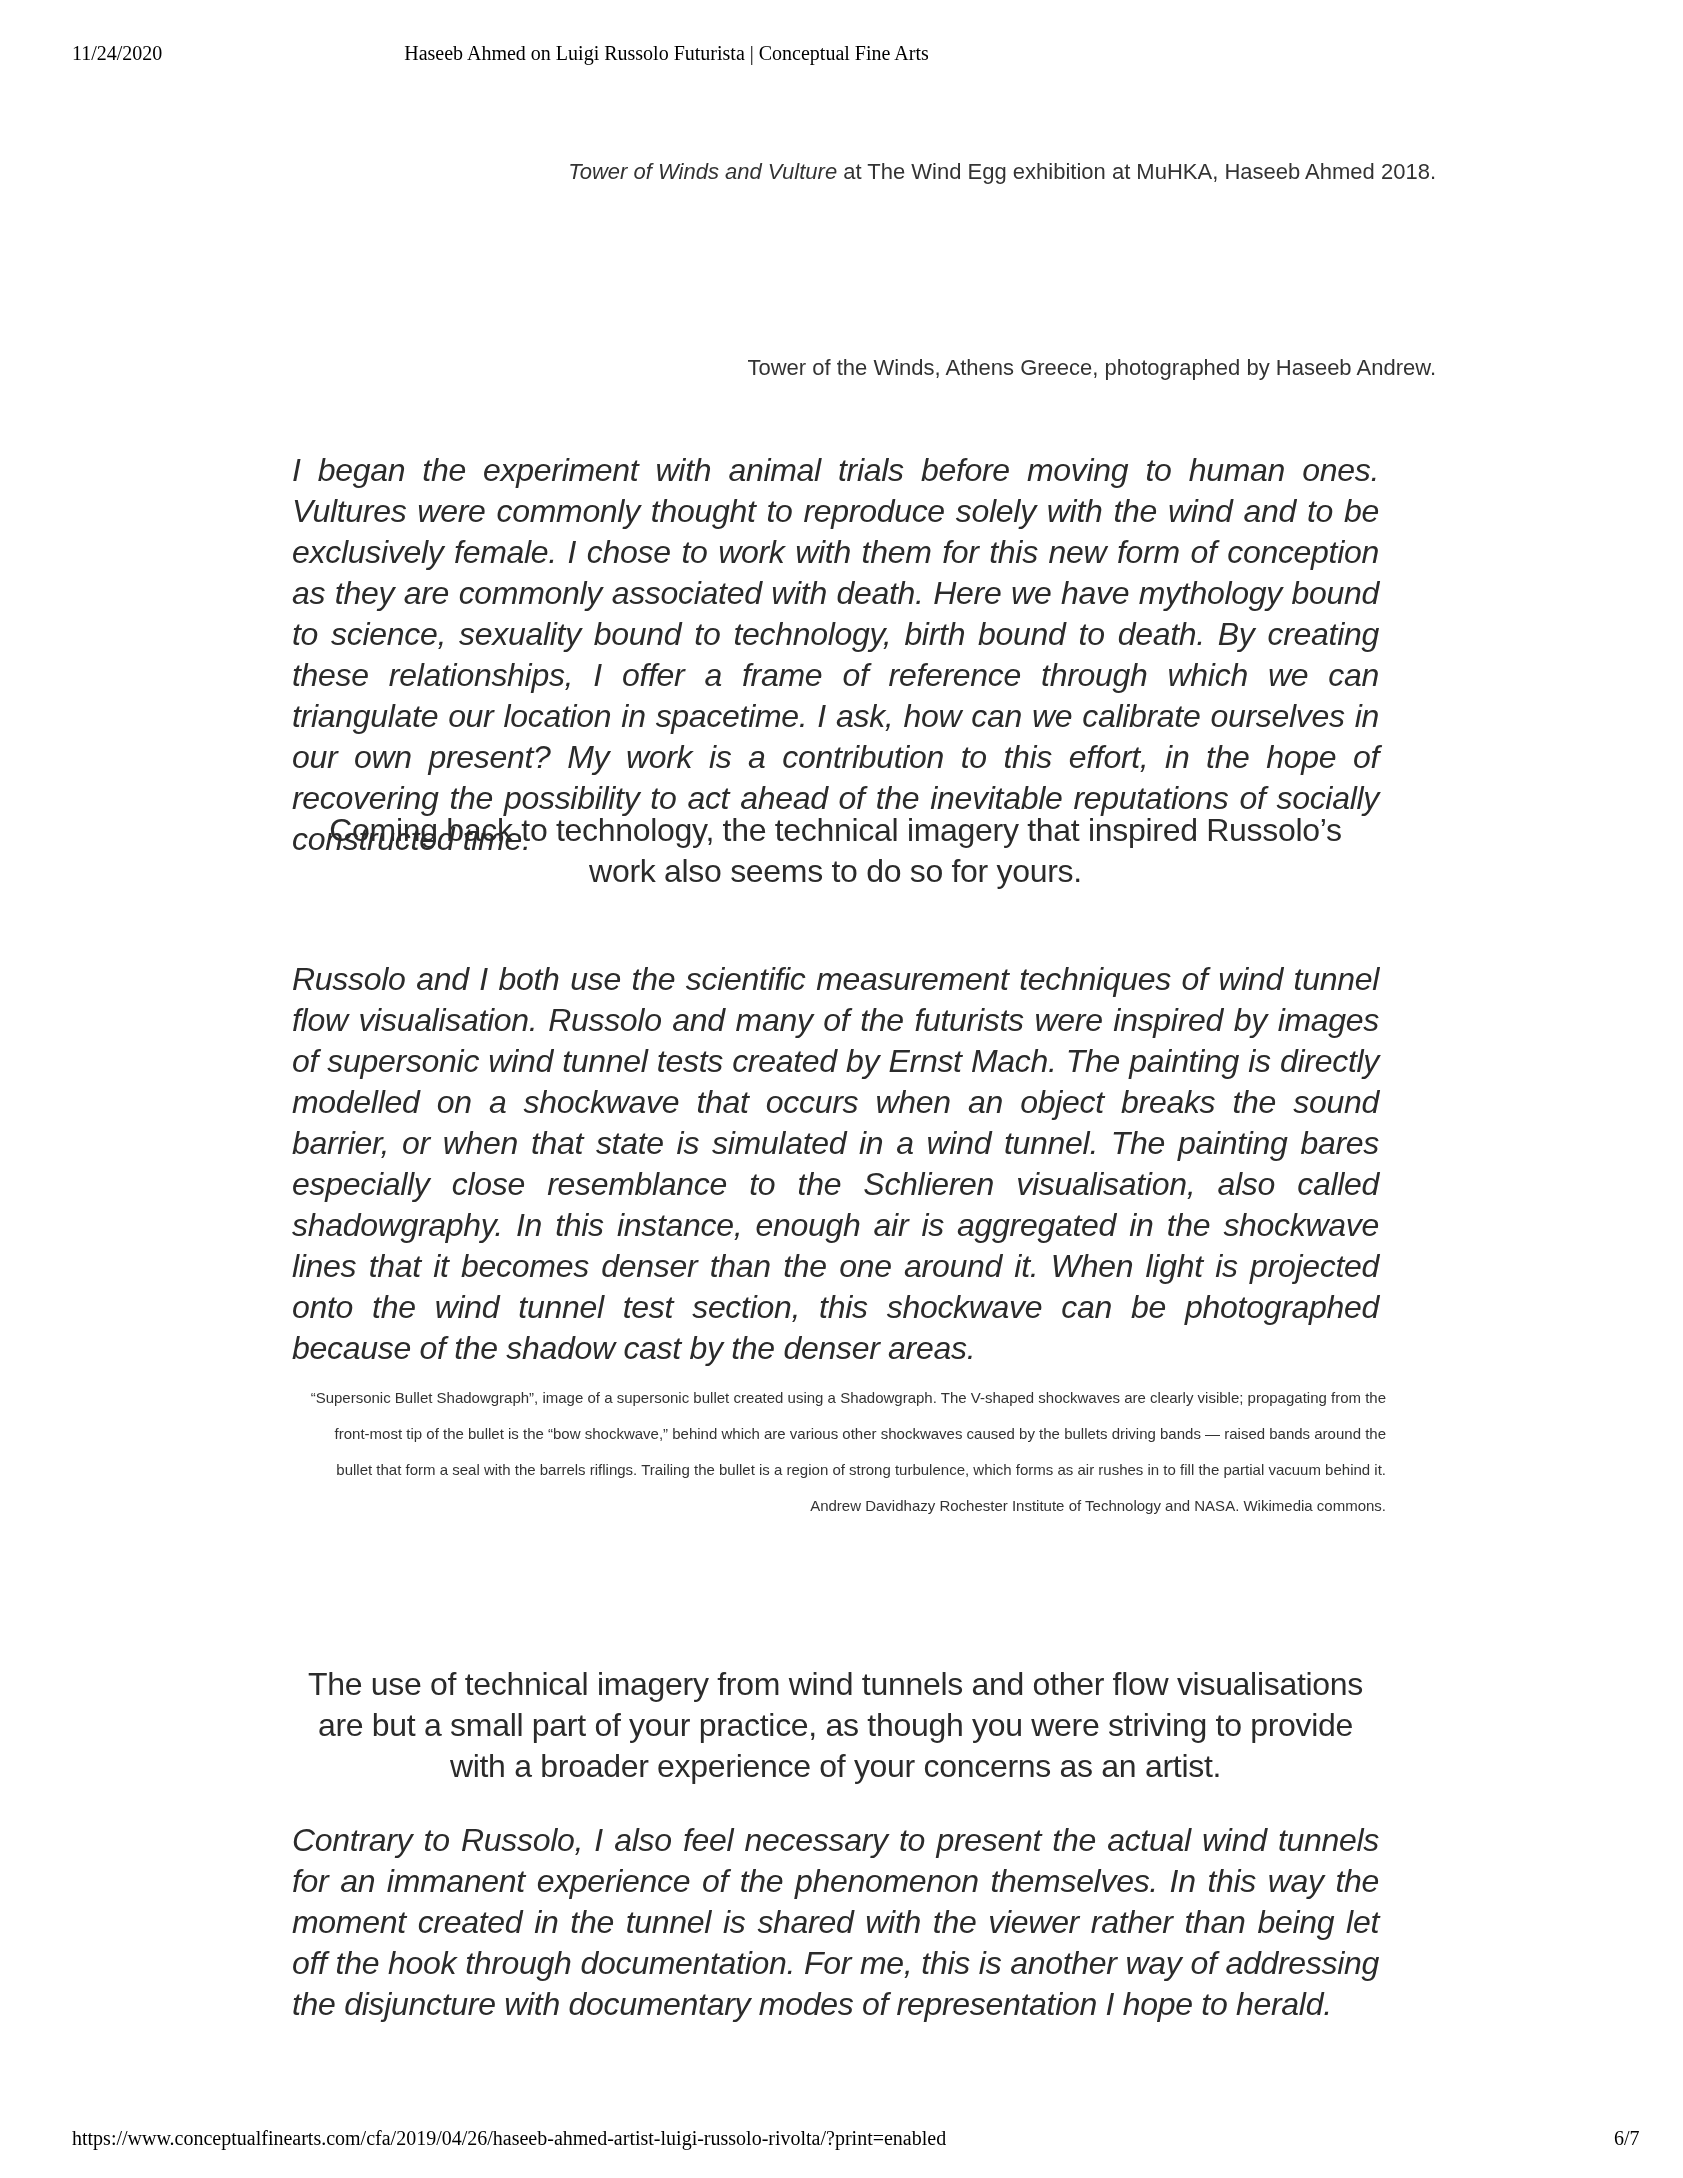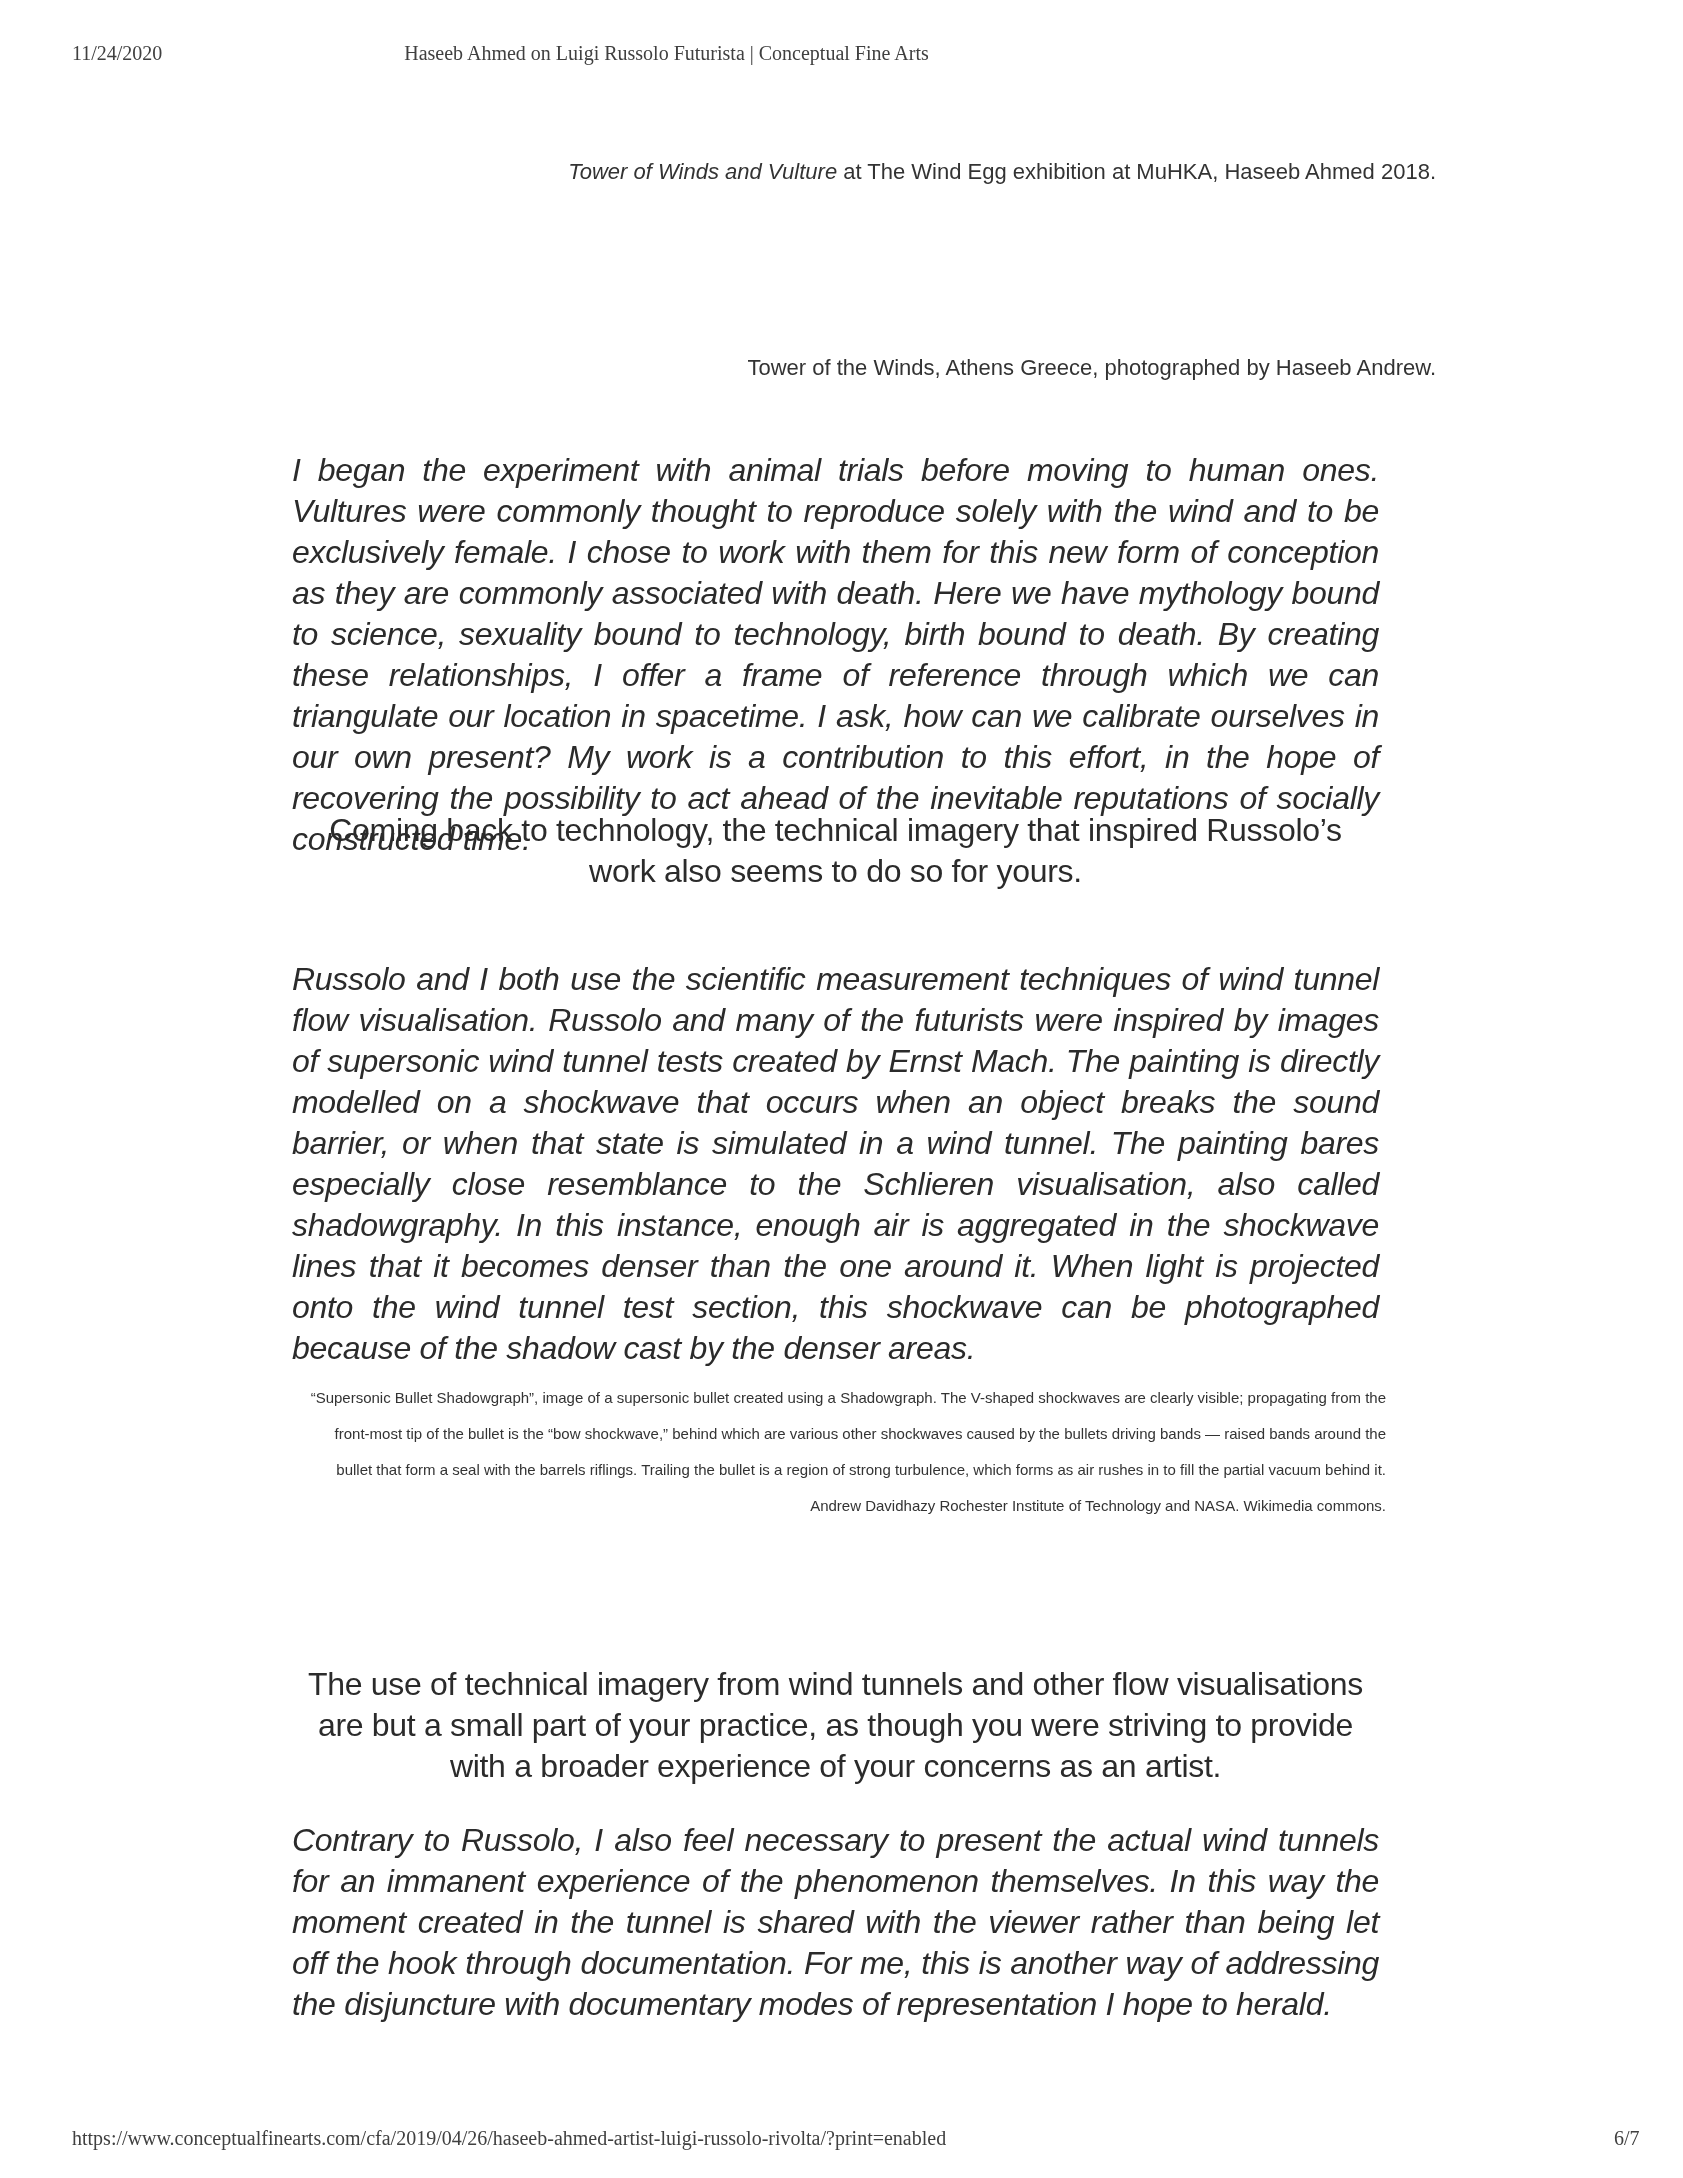--- a/index.html
+++ b/index.html
@@ -1,19 +1,19 @@
 <!DOCTYPE html>
 <html><head>
 <meta charset="utf-8">
 <style>
   html, body { margin: 0; padding: 0; background: #ffffff; }
   body { width: 1683px; height: 2178px; position: relative; overflow: hidden; color: #2b2b2b; }
   .print-header, .print-footer {
     position: absolute; left: 0; width: 1683px;
-    font-family: "Liberation Serif", "DejaVu Serif", serif; font-size: 20px; color: #404040;
+    font-family: "Liberation Serif", "DejaVu Serif", serif; font-size: 20px; color: #000000;
   }
   .print-header { top: 42px; height: 30px; }
   .print-footer { top: 2127px; height: 30px; }
   .ph-date { position: absolute; left: 72px; top: 0; }
   .ph-title { position: absolute; left: 0; width: 1333px; text-align: center; top: 0; }
   .pf-url { position: absolute; left: 72px; top: 0; }
   .pf-page { position: absolute; left: 1614px; top: 0; }
 
   .caption {
     position: absolute; left: 248px; width: 1188px; text-align: right;

